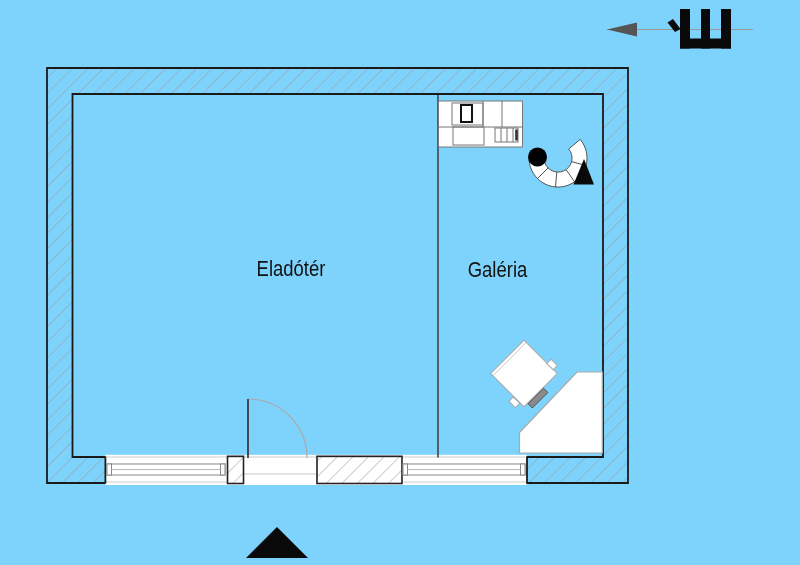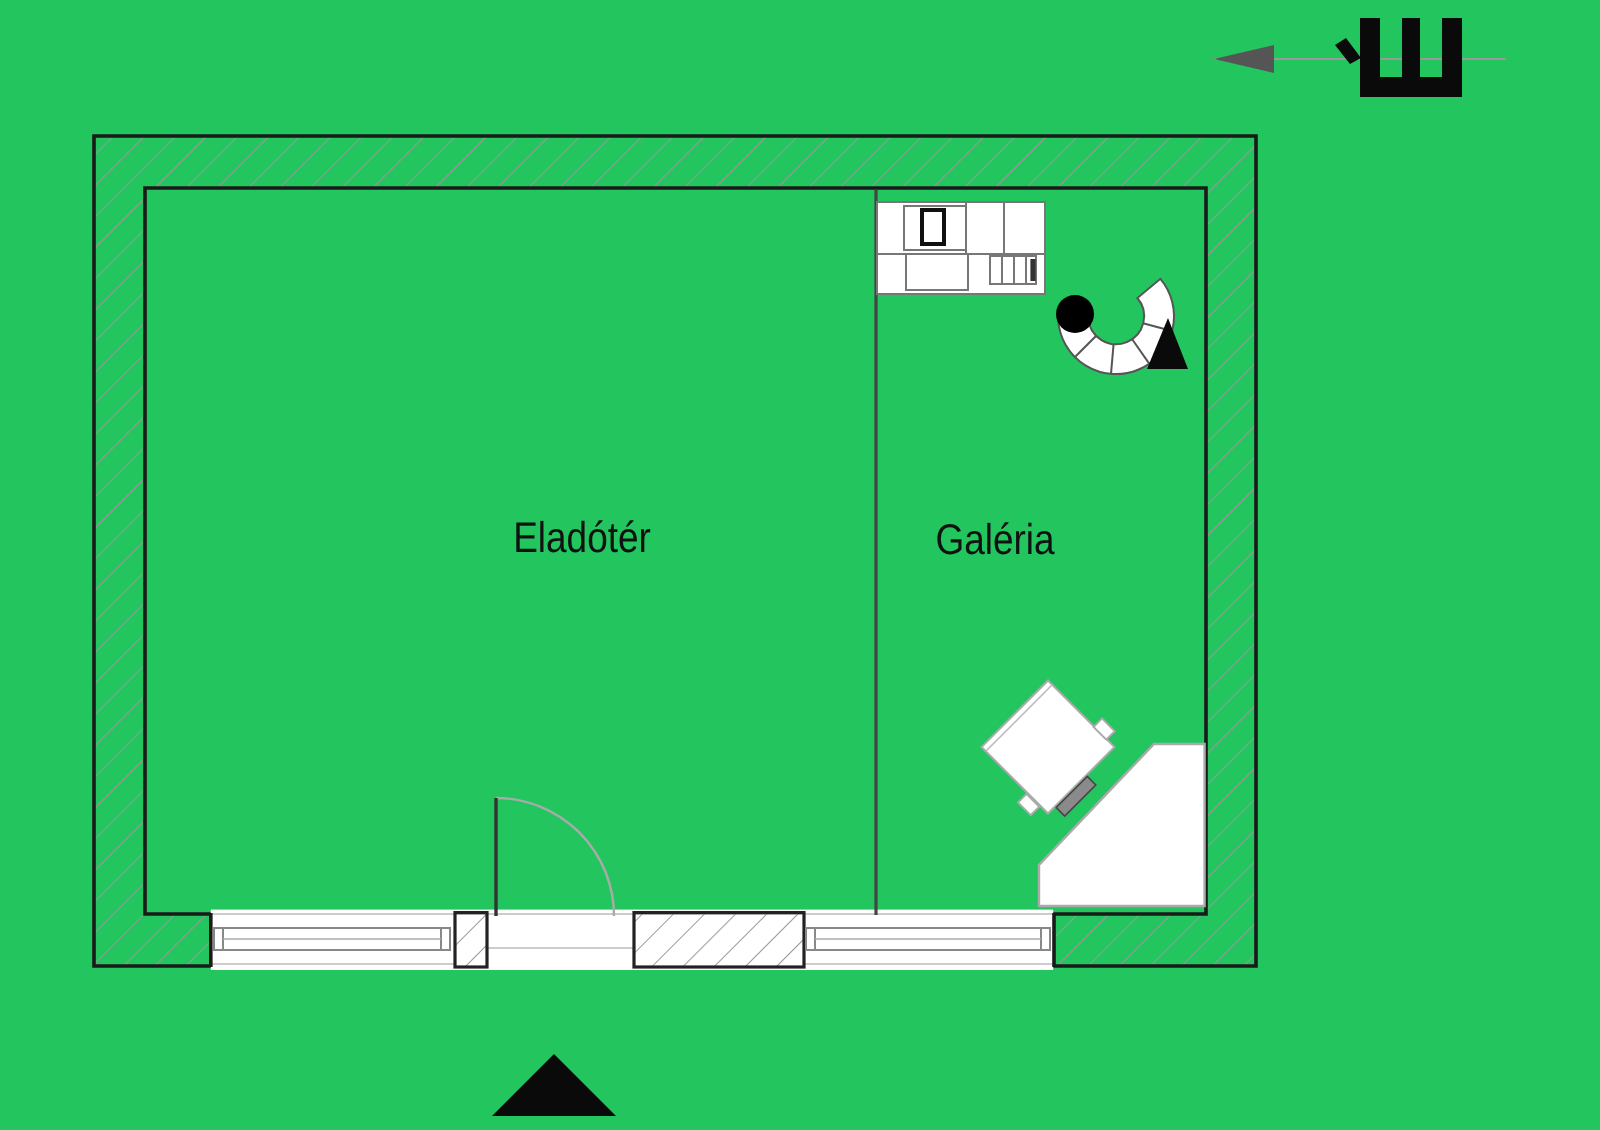--- a/index.html
+++ b/index.html
@@ -1,16 +1,16 @@
 <!DOCTYPE html>
 <html><head>
 <meta charset="utf-8">
 <style>
   html,body{margin:0;padding:0;background:#fff;}
-  .page{position:relative;width:800px;height:565px;background:#22c55e;overflow:hidden;
+  .page{position:relative;width:800px;height:565px;background:#7dd3fc;overflow:hidden;
         font-family:"Liberation Sans", sans-serif;}
   svg{display:block}
   text.room-label{font-family:"Liberation Sans", sans-serif;font-size:21.5px;fill:#111;}
 </style>
 </head>
 <body>
 
 <div class="page">
 <svg width="800" height="565" viewBox="0 0 800 565">
   <defs>

